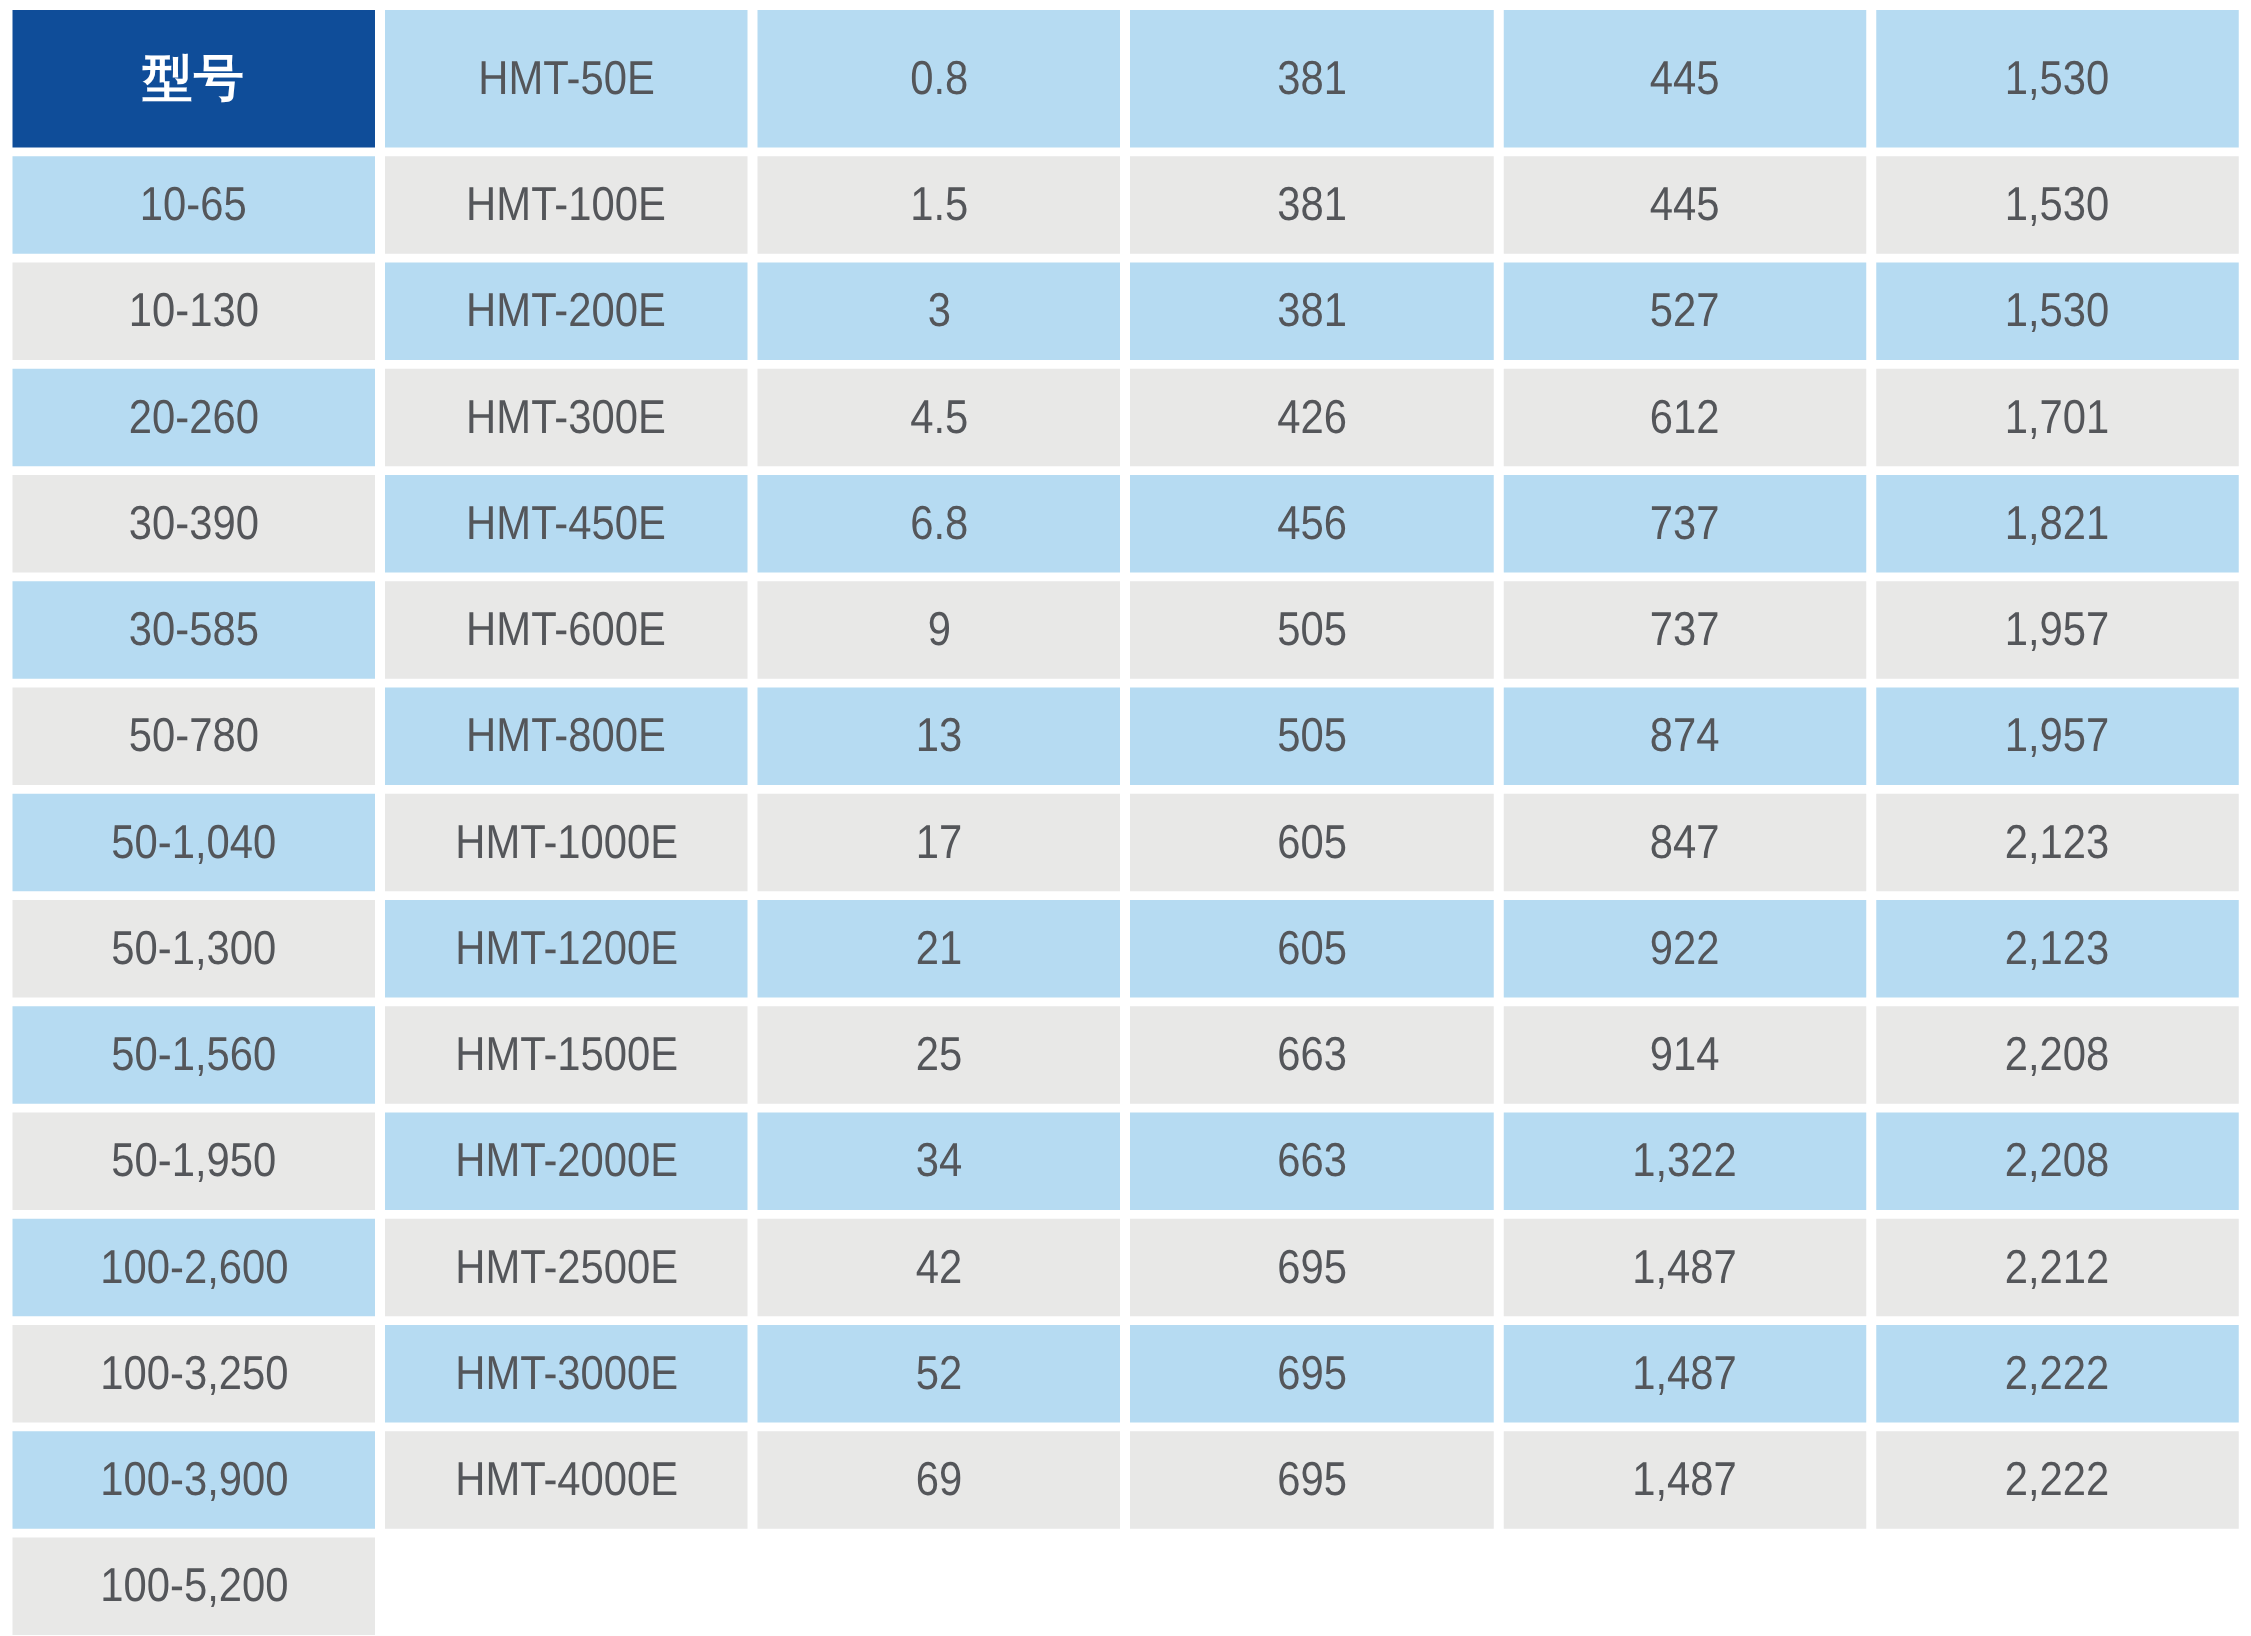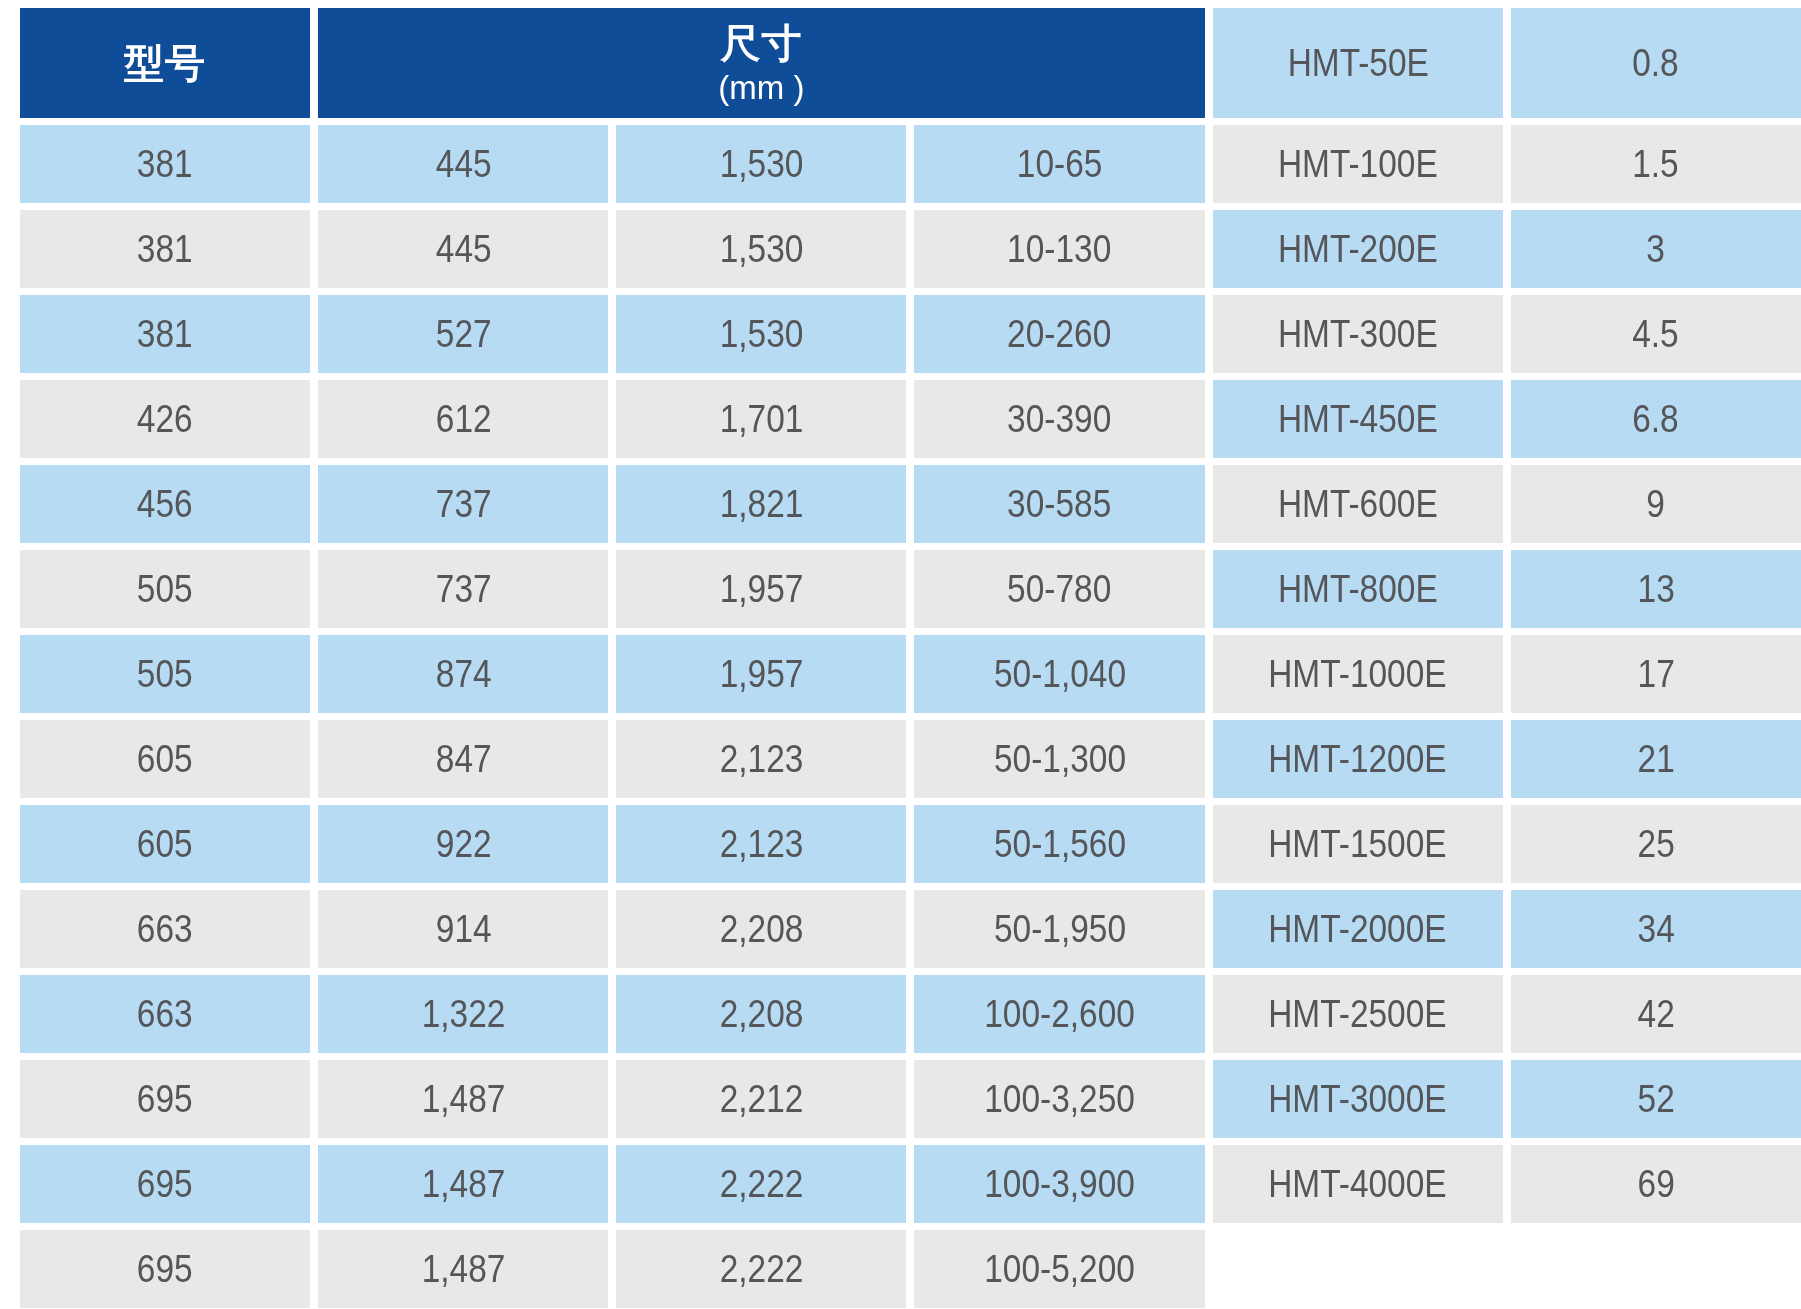--- a/index.html
+++ b/index.html
@@ -3,21 +3,21 @@
 <meta charset="utf-8">
 <style>
   html, body { margin: 0; padding: 0; }
   body {
     width: 1801px; height: 1309px;
     background: var(--background, #fff);
     font-family: "Liberation Sans", sans-serif;
     position: relative; overflow: hidden;
   }
   .spec-table {
-    position: absolute; left: 20px; top: 8px; width: 1781px;
+    position: absolute; left: 10px; top: 8px; width: 1781px;
     display: grid;
     grid-template-columns: repeat(6, 1fr);
     grid-template-rows: 110px;
     grid-auto-rows: 78px;
     gap: 7px 8px;
   }
   .th {
     background: var(--header-bg, #0f4d99);
     color: var(--header-text, #fff);
     display: flex; flex-direction: column;
@@ -39,24 +39,20 @@
   .tr.gray .td { background: var(--row-gray, #e8e8e7); text-align: center; }
   .cell-text { display: inline-block; transform: scaleX(0.88); transform-origin: center; white-space: nowrap; }
 </style>
 </head>
 <body>
 
 <div class="spec-table" id="spec-table">
   <div class="th">
     <span class="th-label">型号</span>
   </div>
-  <div class="th span3">
-    <span class="th-label">尺寸</span>
-    <span class="th-unit">(mm )</span>
-  </div>
 <div class="tr blue"><div class="td">
         <span class="cell-text">HMT-50E</span>
       </div><div class="td">
         <span class="cell-text">0.8</span>
       </div><div class="td">
         <span class="cell-text">381</span>
       </div><div class="td">
         <span class="cell-text">445</span>
       </div><div class="td">
         <span class="cell-text">1,530</span>

